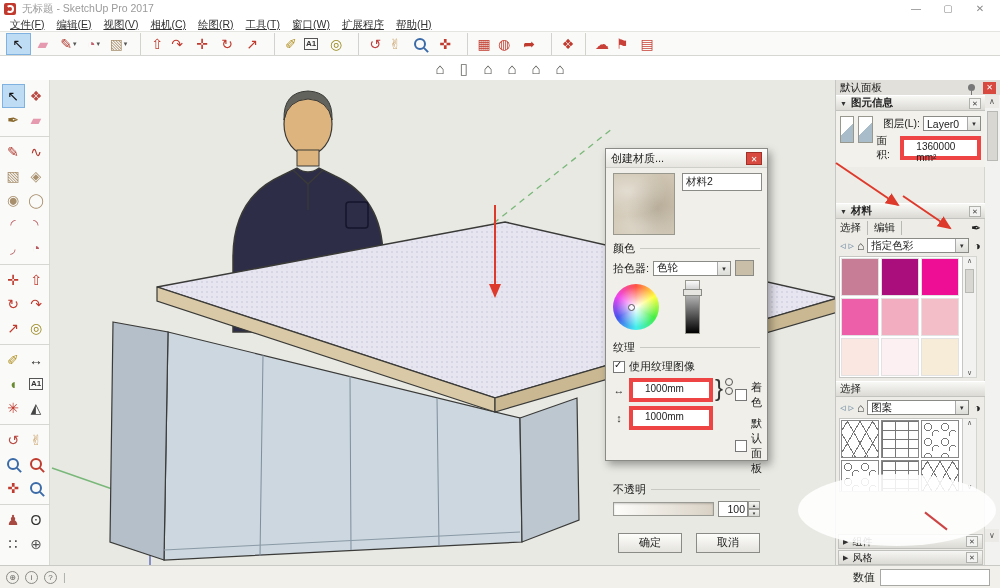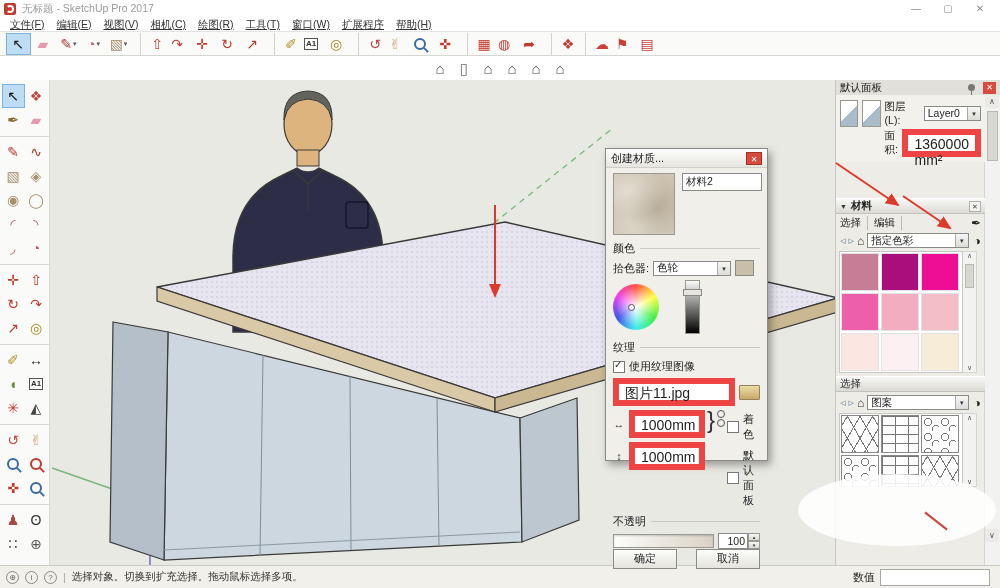--- a/index.html
+++ b/index.html
@@ -76,34 +76,34 @@
             border-left:1px solid #aaa;font-size:7px;text-align:center;line-height:13px;color:#333;}
   .cswatch{width:17px;height:14px;border:1px solid #8a8a86;background:#c9bfa8;}
   .wheel{width:46px;height:46px;border-radius:50%;position:relative;
          background:radial-gradient(circle,#fff 0%,rgba(255,255,255,0) 62%),
          conic-gradient(#f54 0deg,#ff4 60deg,#4e4 120deg,#4ee 180deg,#45e 240deg,#e4e 300deg,#f54 360deg);}
   .wmark{position:absolute;left:15px;top:20px;width:7px;height:7px;border:1px solid #555;border-radius:50%;background:rgba(255,255,255,.7);box-sizing:border-box;}
   .vslider{width:13px;height:52px;border:1px solid #98988f;background:linear-gradient(#fafafa,#000);position:relative;margin-left:22px;}
   .vhandle{position:absolute;left:-3px;right:-3px;top:8px;height:5px;background:#e6e5df;border:1px solid #8a8a86;}
   .cb{width:10px;height:10px;border:1px solid #777;background:#fff;display:inline-block;position:relative;flex:0 0 auto;}
   .cb.on::after{content:"✓";position:absolute;left:0;top:-3px;font-size:10px;color:#222;}
-  .tinput{height:14px;border:6px solid #ef4444;background:#fff;padding:1px 6px;font-size:14px;}
+  .tinput{height:14px;border:4px solid #ef4444;background:#fff;padding:1px 12px;font-size:10px;}
   .folder{width:19px;height:13px;background:linear-gradient(#ecdca6,#c8a868);border:1px solid #96805a;border-radius:1px;}
   .dimarrow{font-size:11px;color:#333;width:12px;text-align:center;}
   .brace{font-size:24px;color:#333;line-height:20px;}
   .chain{display:flex;flex-direction:column;gap:1px;}
   .chain span{width:6px;height:6px;border:1px solid #555;border-radius:50%;display:block;}
   .groove{flex:1;height:12px;border:1px solid #9a9a94;background:linear-gradient(90deg,#fdfdfb,#d9d1c4);
           box-shadow:inset 0 1px 2px rgba(0,0,0,.18);}
   .spin{display:flex;align-items:center;}
   .spinval{width:24px;height:14px;border:1px solid #8a8a86;background:#fff;text-align:right;padding:0 2px;font-size:10.5px;line-height:14px;}
   .spinarrows{display:flex;flex-direction:column;}
   .spinarrows span{width:12px;height:8px;background:linear-gradient(#f6f6f4,#d8d8d4);border:1px solid #9a9a94;
                    font-size:5px;line-height:7px;text-align:center;color:#333;box-sizing:border-box;}
-  .btnrow{display:flex;justify-content:space-between;gap:14px;margin-top:0;}
+  .btnrow{display:flex;justify-content:flex-end;gap:14px;margin-top:16px;}
   .btn{width:62px;height:18px;background:linear-gradient(#fdfdfb,#e4e3dd);border:1px solid #8a8a86;
        text-align:center;line-height:17px;font-size:11px;}
 
   
   .rightpanel{position:absolute;left:835px;top:80px;width:165px;height:488px;background:#edece6;
               border-left:1px solid #c6c6c2;box-sizing:border-box;z-index:10;}
   .rp-header{height:15px;background:#e2e0da;display:flex;align-items:center;padding:0 4px;font-size:10.5px;}
   .pin{margin-left:auto;width:7px;height:7px;border-radius:50%;background:#777;position:relative;margin-right:8px;}
   .pin::after{content:"";position:absolute;top:7px;left:3px;width:1px;height:4px;background:#777;}
   .rp-close{width:13px;height:12px;background:#d84a3f;color:#fff;font-size:8px;line-height:12px;text-align:center;}
@@ -496,24 +496,20 @@
         <span class="vslider">
           <span class="vhandle"></span>
         </span>
       </div>
 
       <div class="sec">纹理</div>
       <div class="row">
         <span class="cb on"></span>
         <span>使用纹理图像</span>
       </div>
-      <div class="row">
-        <span class="tinput" style="flex:1">图片11.jpg</span>
-        <span class="folder"></span>
-      </div>
       <div class="row" style="align-items:stretch;gap:2px">
         <div style="flex:1">
           <div class="row" style="margin-top:0">
             <span class="dimarrow">↔</span>
             <span class="tinput" style="width:52px">1000mm</span>
           </div>
           <div class="row">
             <span class="dimarrow">↕</span>
             <span class="tinput" style="width:52px">1000mm</span>
           </div>
@@ -561,20 +557,25 @@
     </div>
 
     <div class="osb">
       <span class="sbtn" style="top:0">∧</span>
       <span class="thumb"></span>
       <span class="sbtn" style="bottom:26px">∨</span>
     </div>
 
     <div class="rp-content">
 
+      <div class="sechdr">
+        <span class="tri">▼</span>
+        <span>图元信息</span>
+        <span class="xbtn">✕</span>
+      </div>
       <div class="ent">
         <div class="entrow2">
           <span class="fsw"></span>
           <span class="fsw"></span>
           <div class="entfields">
             <div class="frow">
               <span>图层(L):</span>
               <span class="ddl" style="width:58px">
                 <span>Layer0</span>
                 <span class="car">▾</span>
@@ -652,29 +653,41 @@
             <span class="ptile pattern-stone"></span>
             <span class="ptile pattern-brick"></span>
             <span class="ptile pattern-tri"></span>
           </div>
         <div class="isb">
           <span class="up">∧</span>
           <span class="dn">∨</span>
         </div>
       </div>
 
+      <div class="colbars">
+
+      <div class="colbar">
+            <span class="tri">▶</span>
+            <span>组件</span>
+            <span class="xbtn">✕</span>
+          </div>
+          <div class="colbar">
+            <span class="tri">▶</span>
+            <span>风格</span>
+            <span class="xbtn">✕</span>
+          </div>
+        </div>
     </div>
   </div>
 
   <div class="statusbar">
     <span class="sic">⊕</span>
     <span class="sic">i</span>
     <span class="sic">?</span>
     <span class="sdiv">|</span>
-    <span class="hint">选择对象。切换到扩充选择。拖动鼠标选择多项。</span>
     <span class="measure">
       <span>数值</span>
       <span class="minput"></span>
     </span>
   </div>
 
   <div class="wm-blob"></div>
   <div class="wm-red"></div>
 
   <svg class="overlay">

